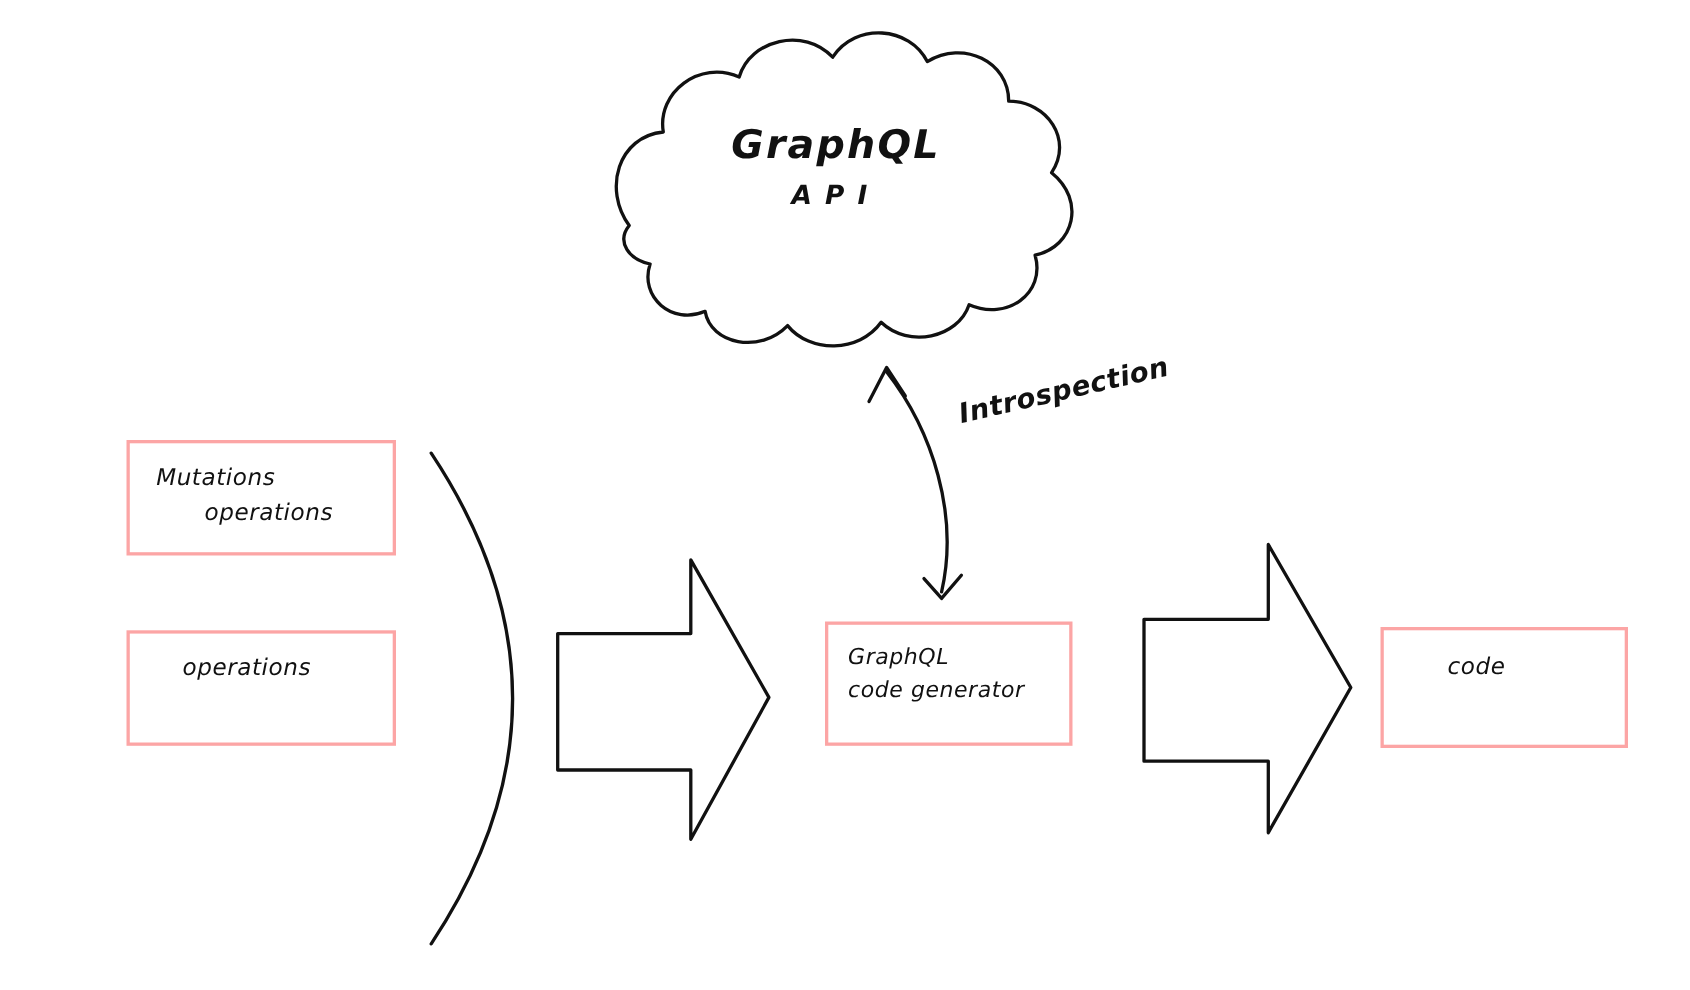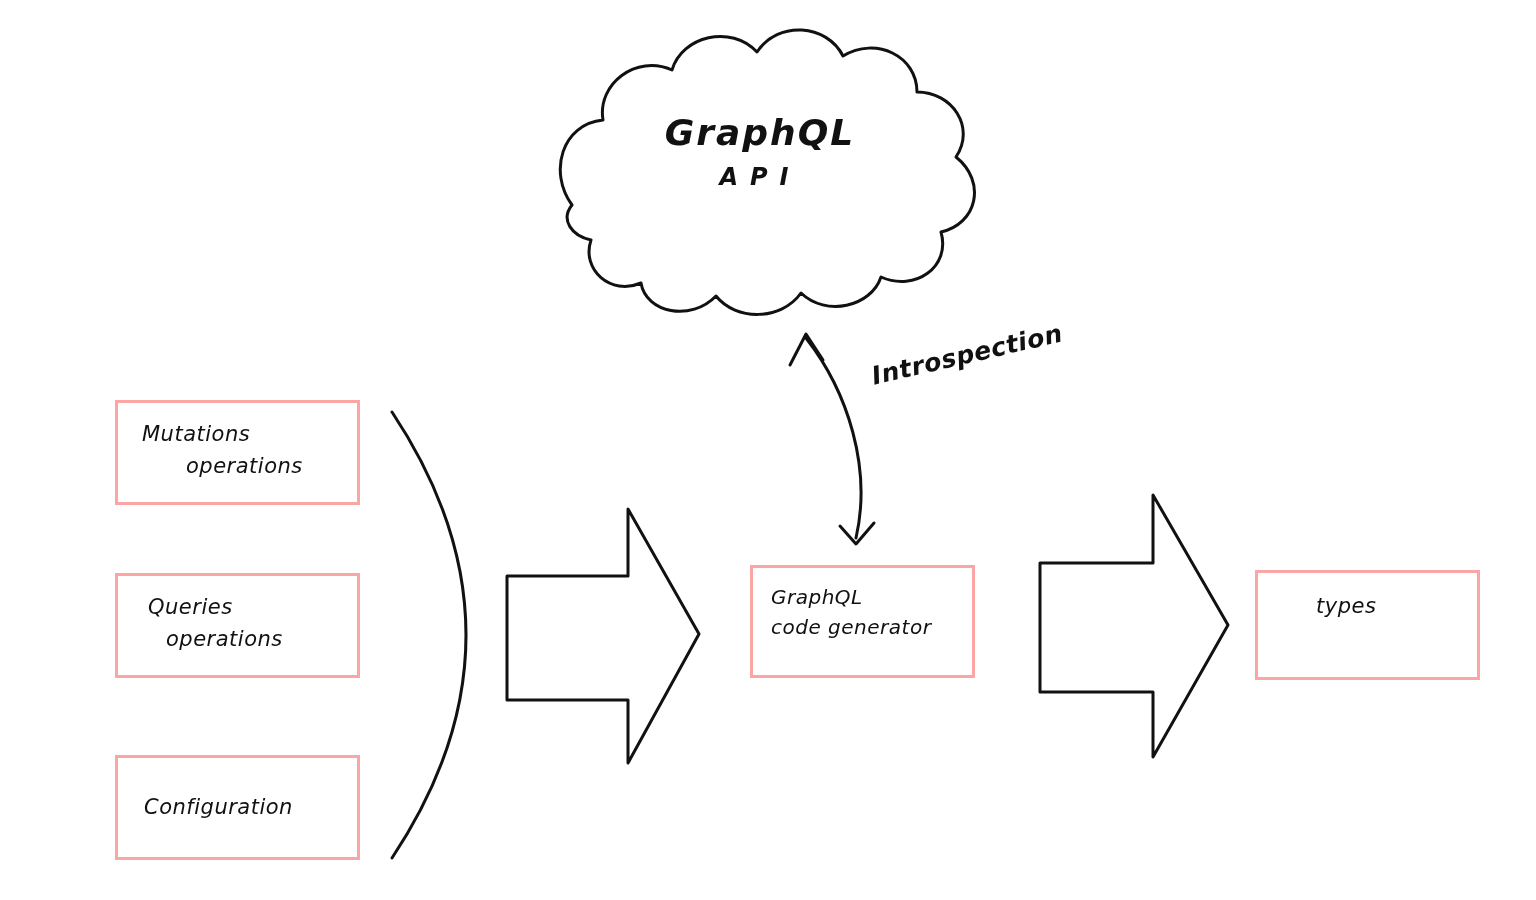--- a/index.html
+++ b/index.html
@@ -120,32 +120,28 @@
     <span class="line1">GraphQL</span>
     <span class="line2" style="display:block">API</span>
   </div>
 
   <div class="box box-mutations hand">
     <span class="line line1">Mutations</span>
     <span class="line line2">operations</span>
   </div>
 
   <div class="box box-queries hand">
-    <span class="line line1">Queries</span>
     <span class="line line2">operations</span>
   </div>
 
-  <div class="box box-config hand">
-    <span class="line line1">Configuration</span>
-  </div>
 
   <div class="box box-generator hand">
     <span class="line line1">GraphQL</span>
     <span class="line line2">code generator</span>
   </div>
 
   <div class="box box-output hand">
-    <span class="line line2">types</span>
+    <span class="line line2">code</span>
   </div>
 
   <div class="introspection-label hand">Introspection</div>
 
 </div>
 
 </body></html>

